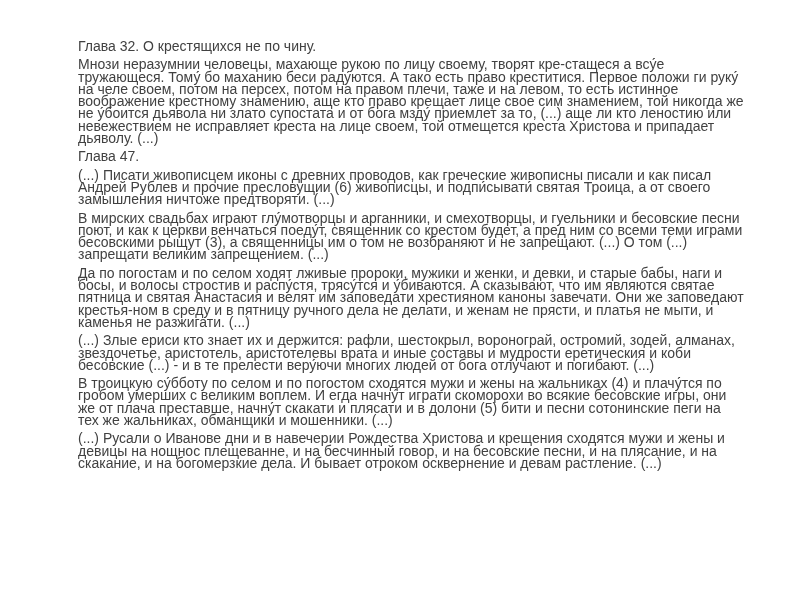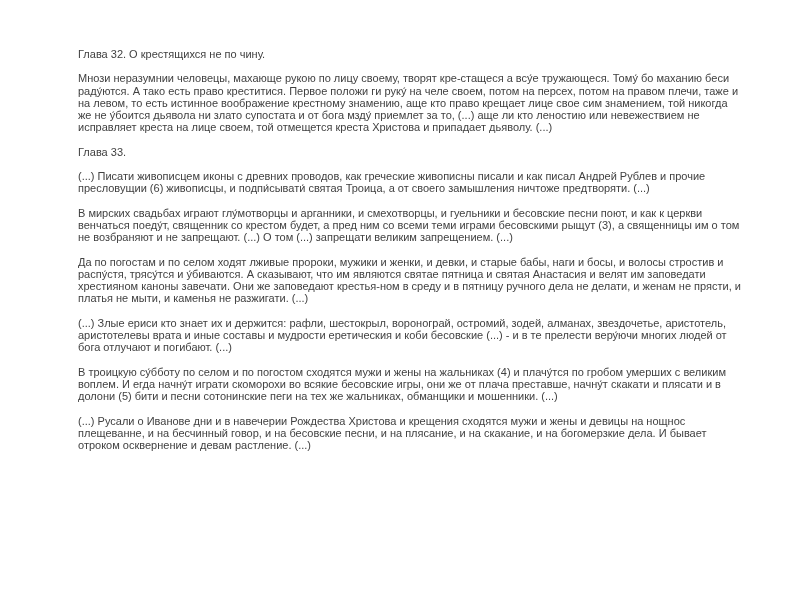--- a/index.html
+++ b/index.html
@@ -15,37 +15,37 @@
   .page {
     box-sizing: border-box;
     width: 800px;
     height: 600px;
     padding: 36px 56px 0 78px;
   }
   .text-block {
     width: 666px;
   }
   .text-block p {
-    margin: 12px 0 6px 0;
+    margin: 4px 0 6px 0;
     font-family: "Liberation Sans", "DejaVu Sans", sans-serif;
-    font-size: 11px;
+    font-size: 14px;
     line-height: 12.3px;
     font-weight: 400;
     color: #414141;
     text-align: left;
   }
 </style>
 </head>
 <body>
 
 <div class="page">
   <div class="text-block">
     <p>Глава 32. О крестящихся не по чину.</p>
     <p>Мнози неразумнии человецы, махающе рукою по лицу своему, творят кре-стащеся а всу́е тружающеся. Тому́ бо маханию беси раду́ются. А тако есть право креститися. Первое положи ги руку́ на челе своем, потом на персех, потом на правом плечи, таже и на левом, то есть истинное воображение крестному знамению, аще кто право крещает лице свое сим знамением, той никогда же не у́боится дьявола ни злато супостата и от бога мзду́ приемлет за то, (...) аще ли кто леностию или невежествием не исправляет креста на лице своем, той отмещется креста Христова и припадает дьяволу. (...)</p>
-    <p>Глава 33.</p>
+    <p>Глава 47.</p>
     <p>(...) Писати живописцем иконы с древних проводов, как греческие живописны писали и как писал Андрей Рублев и прочие пресловущии (6) живописцы, и подпи́сывати́ святая Троица, а от своего замышления ничтоже предтворяти. (...)</p>
     <p>В мирских свадьбах играют глу́мотворцы и арганники, и смехотворцы, и гуельники и бесовские песни поют, и как к церкви венчаться поеду́т, священник со крестом будет, а пред ним со всеми теми играми бесовскими рыщут (3), а священницы им о том не возбраняют и не запрещают. (...) О том (...) запрещати великим запрещением. (...)</p>
     <p>Да по погостам и по селом ходят лживые пророки, мужики и женки, и девки, и старые бабы, наги и босы, и волосы стростив и распу́стя, трясу́тся и у́биваются. А сказывают, что им являются святае пятница и святая Анастасия и велят им заповедати хрестияном каноны завечати. Они же заповедают крестья-ном в среду и в пятницу ручного дела не делати, и женам не прясти, и платья не мыти, и каменья не разжигати. (...)</p>
     <p>(...) Злые ериси кто знает их и держится: рафли, шестокрыл, воронограй, остромий, зодей, алманах, звездочетье, аристотель, аристотелевы врата и иные составы и мудрости еретическия и коби бесовские (...) - и в те прелести веру́ючи многих людей от бога отлучают и погибают. (...)</p>
     <p>В троицкую су́бботу по селом и по погостом сходятся мужи и жены на жальниках (4) и плачу́тся по гробом умерших с великим воплем. И егда начну́т играти скоморохи во всякие бесовские игры, они же от плача преставше, начну́т скакати и плясати и в долони (5) бити и песни сотонинские пеги на тех же жальниках, обманщики и мошенники. (...)</p>
     <p>(...) Русали о Иванове дни и в навечерии Рождества Христова и крещения сходятся мужи и жены и девицы на нощнос плещеванне, и на бесчинный говор, и на бесовские песни, и на плясание, и на скакание, и на богомерзкие дела. И бывает отроком осквернение и девам растление. (...)</p>
   </div>
 </div>
 
 </body></html>

